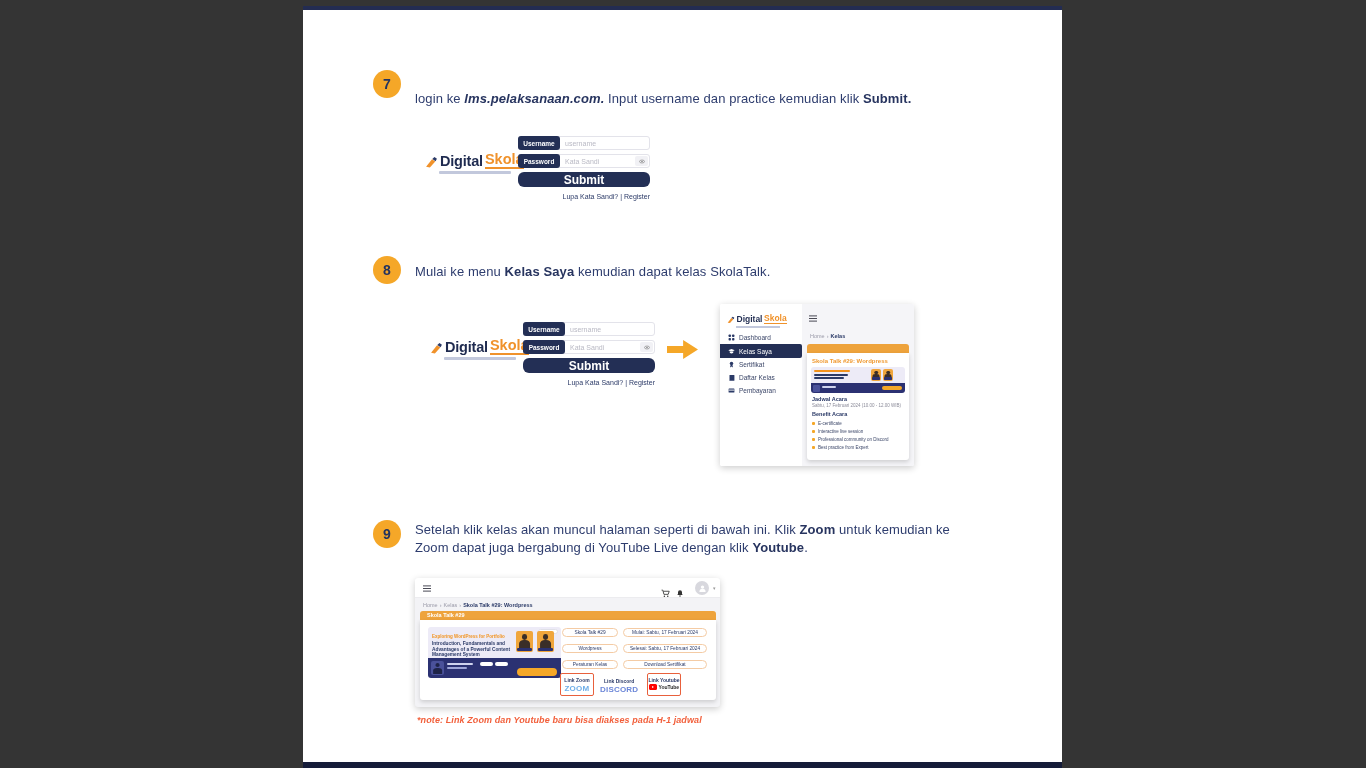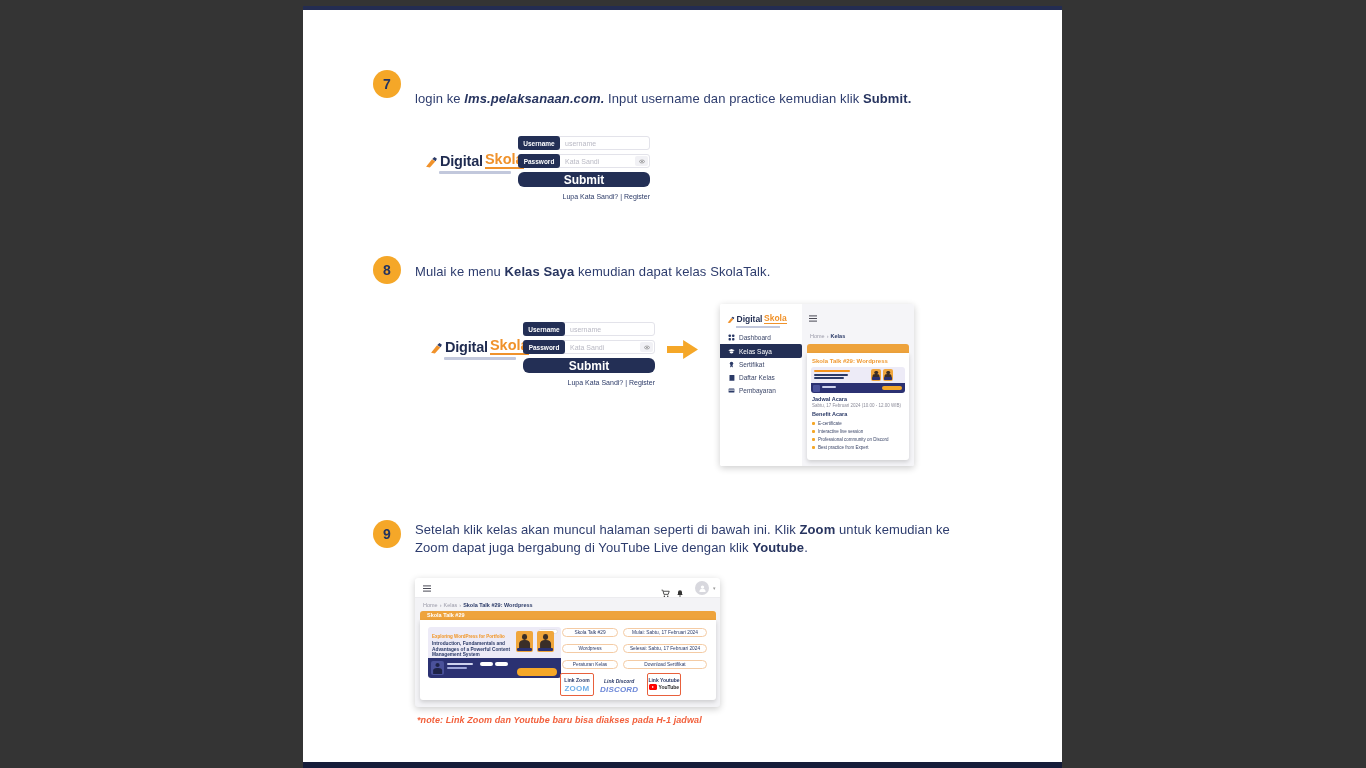--- a/index.html
+++ b/index.html
@@ -128,21 +128,21 @@
                 line-height:9px; padding-left:7px; }
   .cls-card { position:absolute; left:5px; top:42px; width:296px; height:80px; background:#fff;
               border-radius:0 0 3px 3px; box-shadow:0 2px 4px rgba(0,0,0,.16); }
   .pill { position:absolute; height:9px; border:1px solid #F4CBA4; border-radius:5px; background:#fff;
           font-size:4.8px; color:#2B3A67; display:flex; align-items:center; justify-content:center;
           font-weight:500; white-space:nowrap; }
   .link-box { position:absolute; top:53px; width:34px; height:23px; border:1.3px solid #E8603C;
               border-radius:2px; background:#fff; text-align:center; }
   .link-label { font-size:5px; font-weight:bold; color:#2B3A67; margin-top:2.5px; }
   .zoom-word { font-size:8px; font-weight:bold; color:#6FAFE8; letter-spacing:.3px; margin-top:1px; }
-  .discord-group { position:absolute; left:180px; top:55.5px; text-align:center;font-style:italic; }
+  .discord-group { position:absolute; left:180px; top:55.5px; text-align:center; }
   .discord-word { font-size:8px; font-weight:bold; color:#6C87D8; letter-spacing:.2px; margin-top:1px; }
   .yt-row { display:flex; align-items:center; justify-content:center; gap:1.5px; margin-top:1.5px; }
   .yt-icon { width:8px; height:5.5px; background:#FF0000; border-radius:1.5px; position:relative; }
   .yt-icon::after { content:""; position:absolute; left:3px; top:1.4px; border-left:2.6px solid #fff;
                     border-top:1.4px solid transparent; border-bottom:1.4px solid transparent; }
   .yt-word { font-size:5px; font-weight:bold; color:#282828; }
 
   .note { position:absolute; left:114px; top:705px; font-size:9px; font-weight:bold; font-style:italic;
           color:#F2603C; letter-spacing:.1px; }
 </style>

